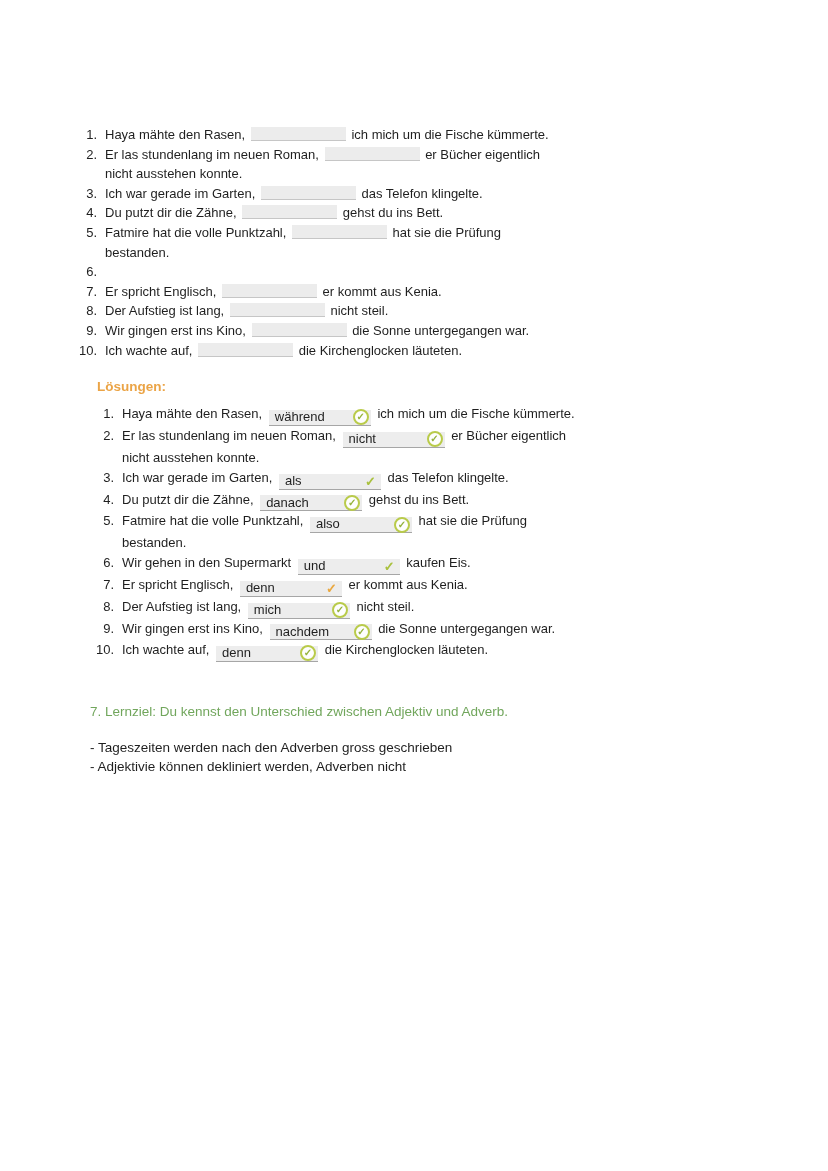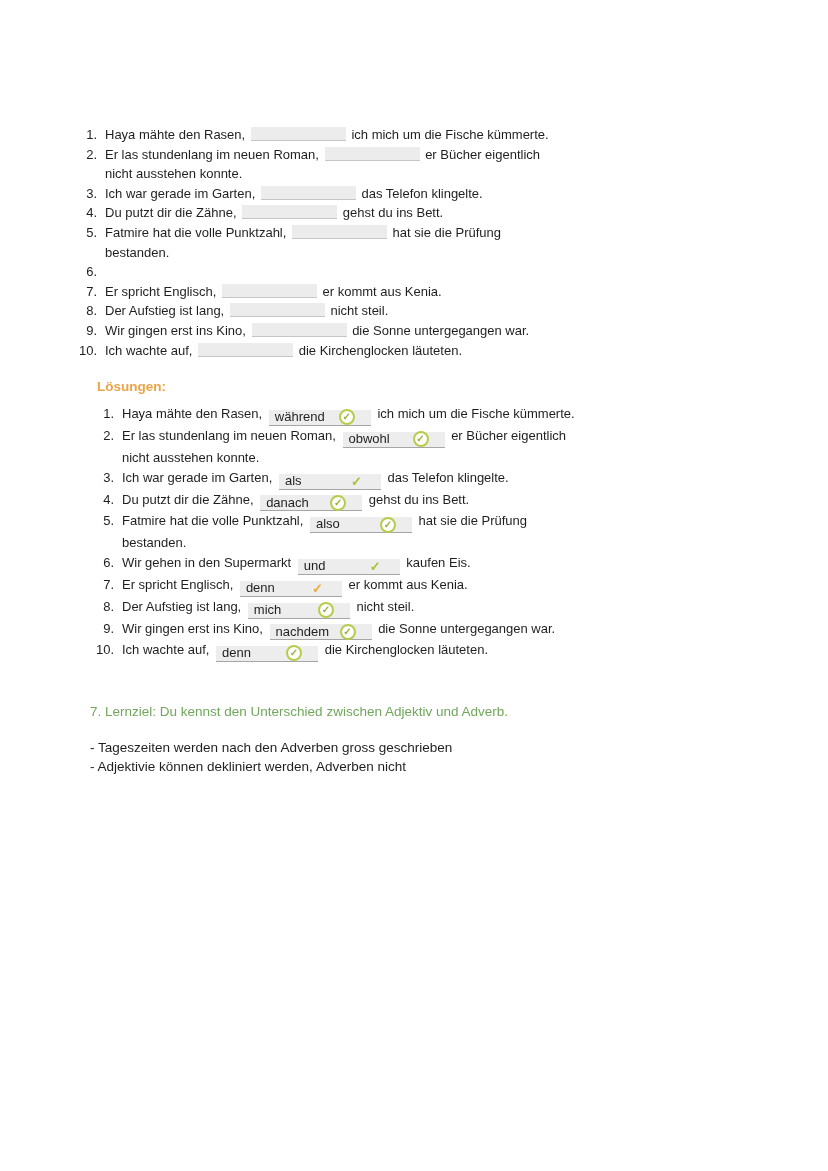--- a/index.html
+++ b/index.html
@@ -37,21 +37,21 @@
   .sol-list .row { line-height: 20.4px; }
   .answer-box {
     display: inline-flex;
     width: 102px;
     height: 16px;
     background: #ededed;
     border-bottom: 1px solid #a6a6a6;
     vertical-align: -3px;
     align-items: center;
     justify-content: space-between;
-    padding: 0 16px 0 6px;
+    padding: 0 2px 0 6px;
     box-sizing: border-box;
     margin: 0 3px;
   }
   .answer-word { font-size: 13px; white-space: nowrap; }
   .check-circled {
     flex: 0 0 auto;
     width: 12px;
     height: 12px;
     border: 2px solid #b9cb4a;
     border-radius: 50%;
@@ -138,21 +138,21 @@
       <div class="row">
         <span class="num">1.</span>
         <span class="text">Haya mähte den Rasen, <span class="answer-box">
             <span class="answer-word">während</span>
             <span class="check-circled">✓</span>
           </span> ich mich um die Fische kümmerte.</span>
       </div>
       <div class="row">
         <span class="num">2.</span>
         <span class="text">Er las stundenlang im neuen Roman, <span class="answer-box">
-            <span class="answer-word">obwohl</span>
+            <span class="answer-word">nicht</span>
             <span class="check-circled">✓</span>
           </span> er Bücher eigentlich nicht ausstehen konnte.</span>
       </div>
       <div class="row">
         <span class="num">3.</span>
         <span class="text">Ich war gerade im Garten, <span class="answer-box">
             <span class="answer-word">als</span>
             <span class="check-plain green">✓</span>
           </span> das Telefon klingelte.</span>
       </div>

